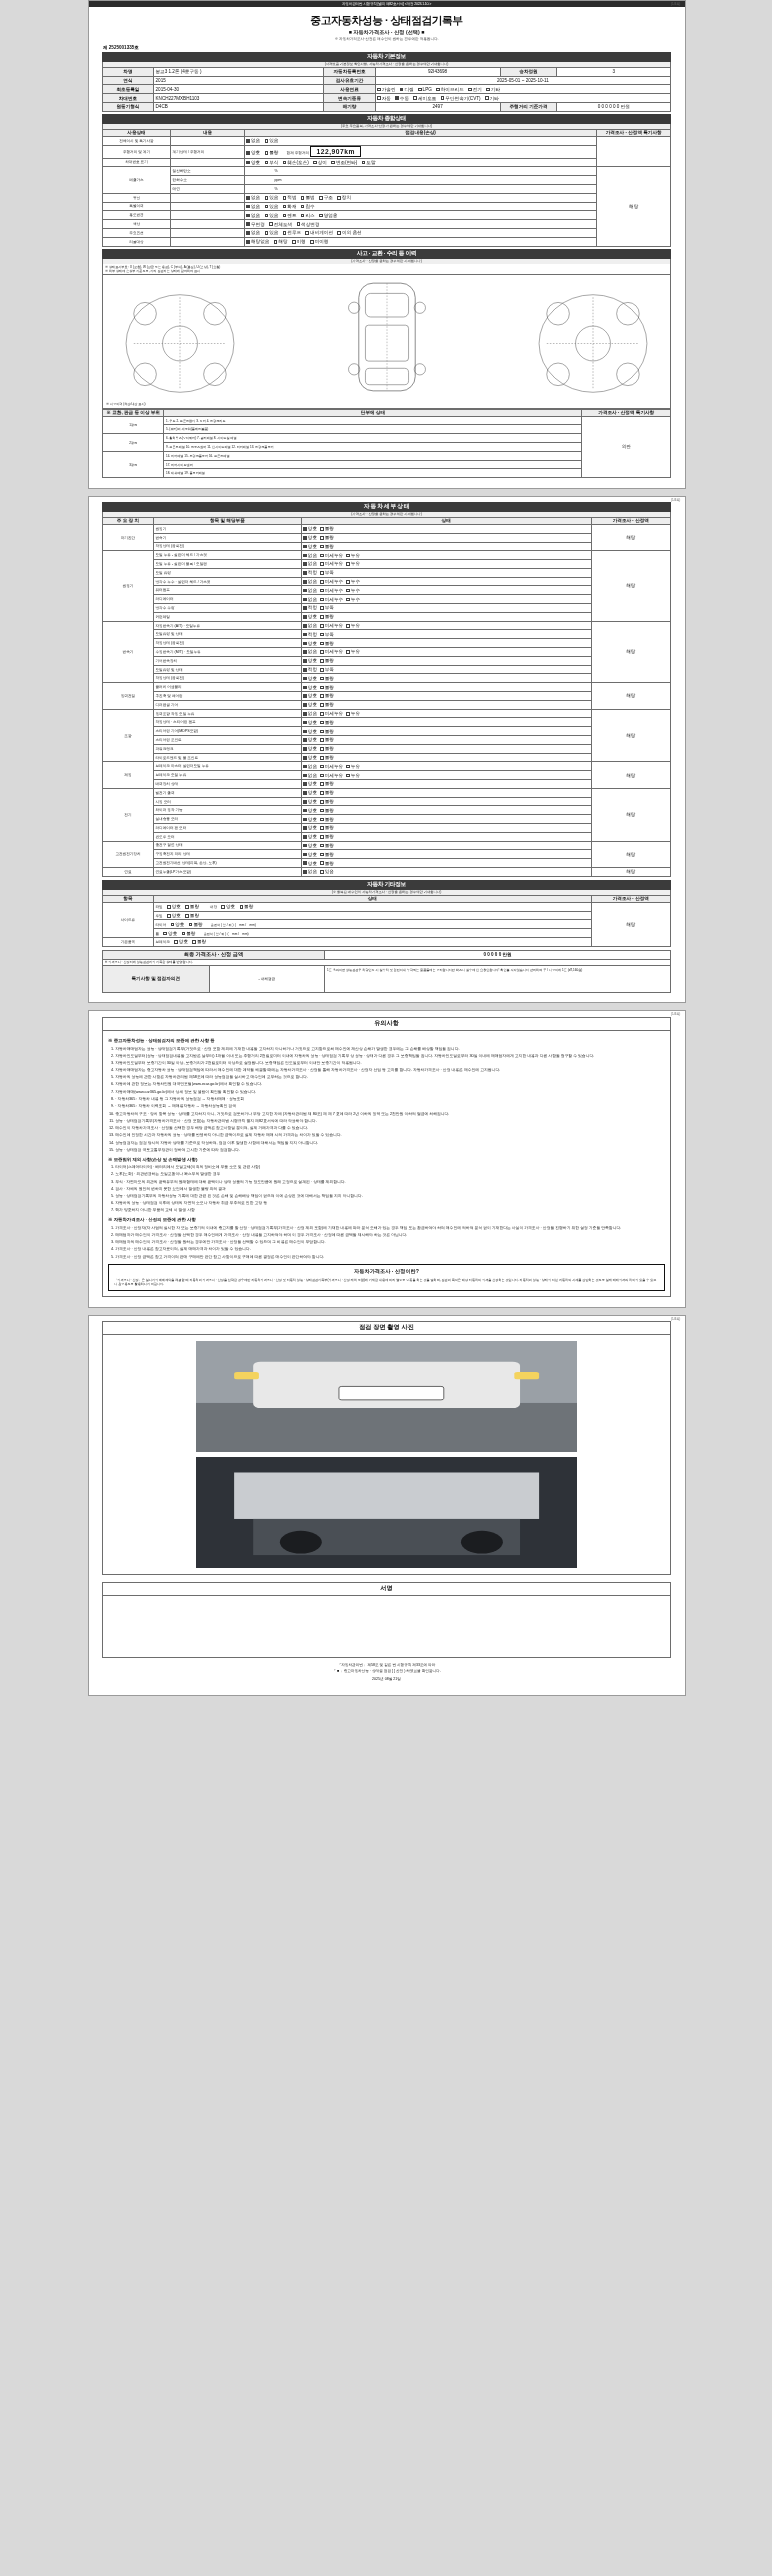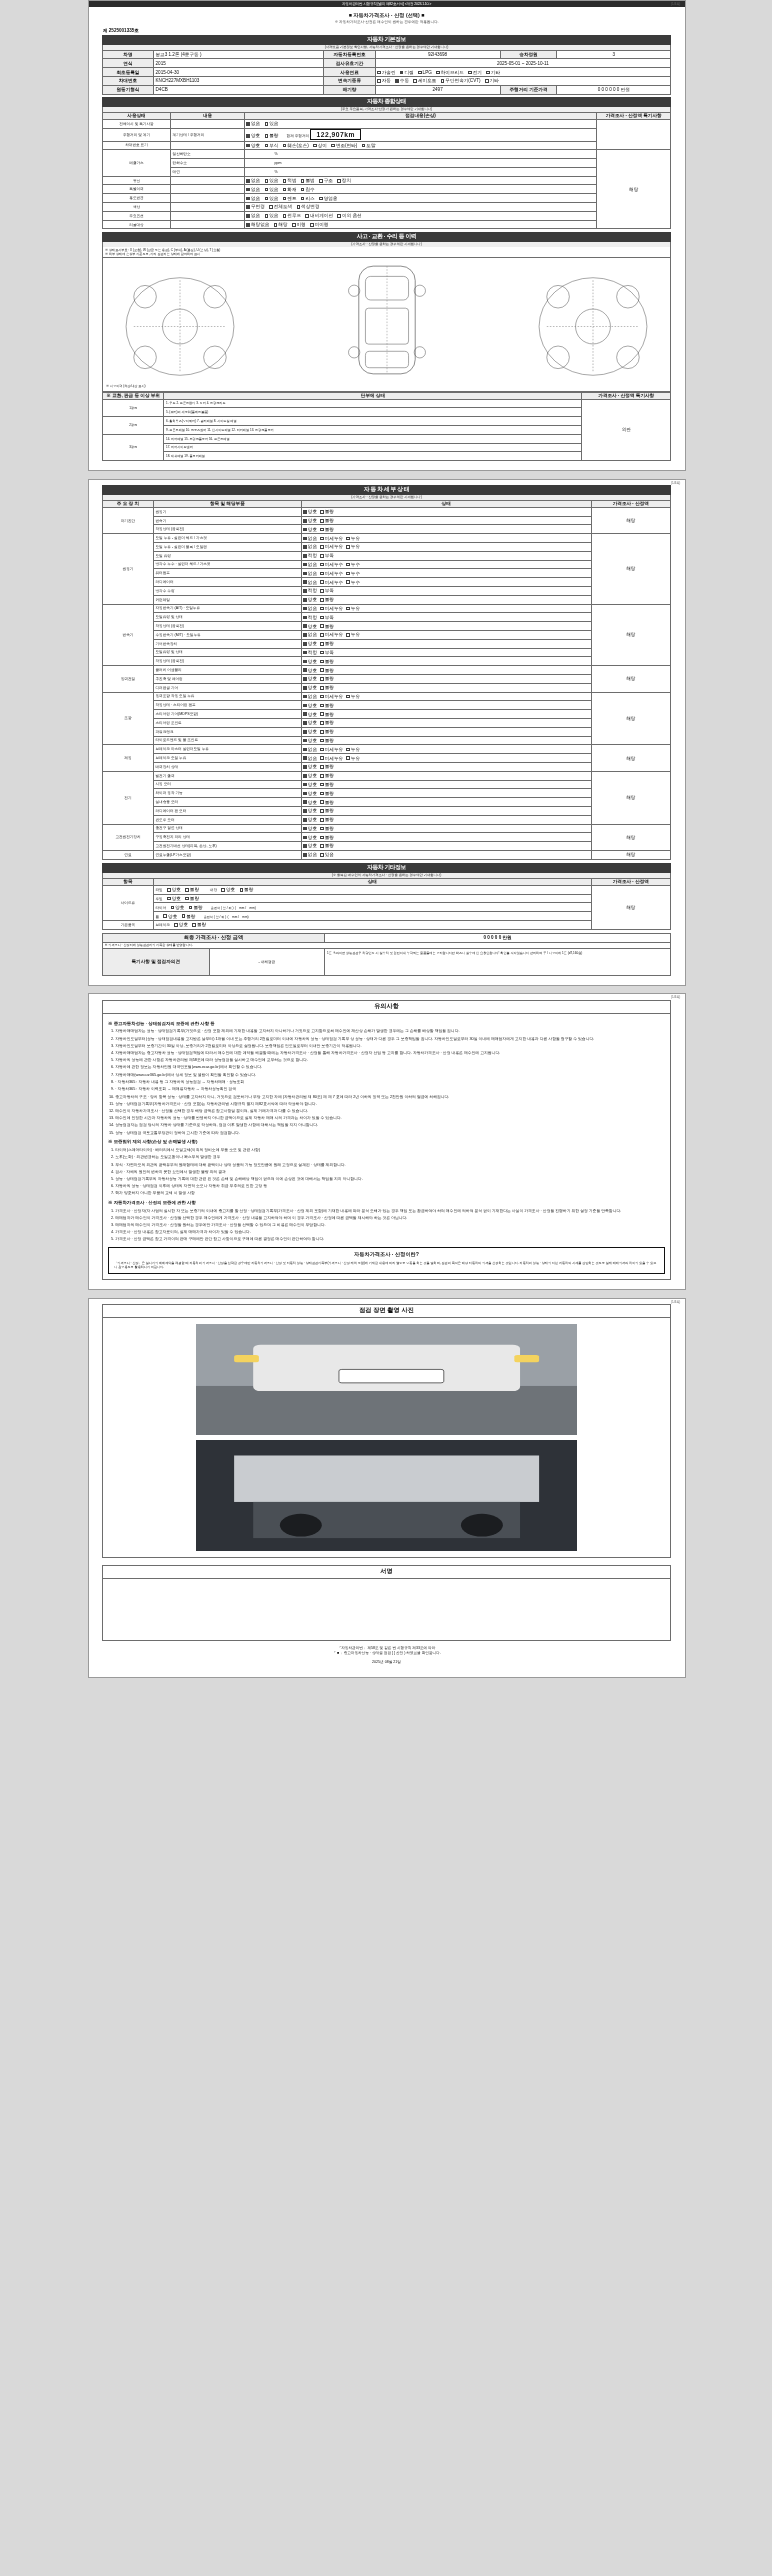--- a/index.html
+++ b/index.html
@@ -83,20 +83,21 @@
   .cellcheck { white-space:nowrap; }
 </style>
 </head>
 <body>
 
 <div class="page">
   <div class="hdr-strip">자동차관리법 시행규칙 [별지 제82호서식] &lt;개정 2023.1.10.&gt;</div>
   <div class="corner-tag">(1/4쪽)</div>
   <div class="page-inner">
 
+    <div class="title-main">중고자동차성능 · 상태점검기록부</div>
     <div class="title-sub">■ 자동차가격조사 · 산정 (선택) ■</div>
     <div class="title-sub2">※ 자동차가격조사·산정은 매수인이 원하는 경우에만 적용됩니다.</div>
 
     <div class="docno">
       <span>제</span>
       <span>2525001335호</span>
     </div>
 
     <div class="secbar">자동차 기본정보</div>
     <div class="secnote">(자격없음 기본정보 확인사항, 자동차가격조사 · 산정을 원하는 경우에만 기재합니다)</div>

